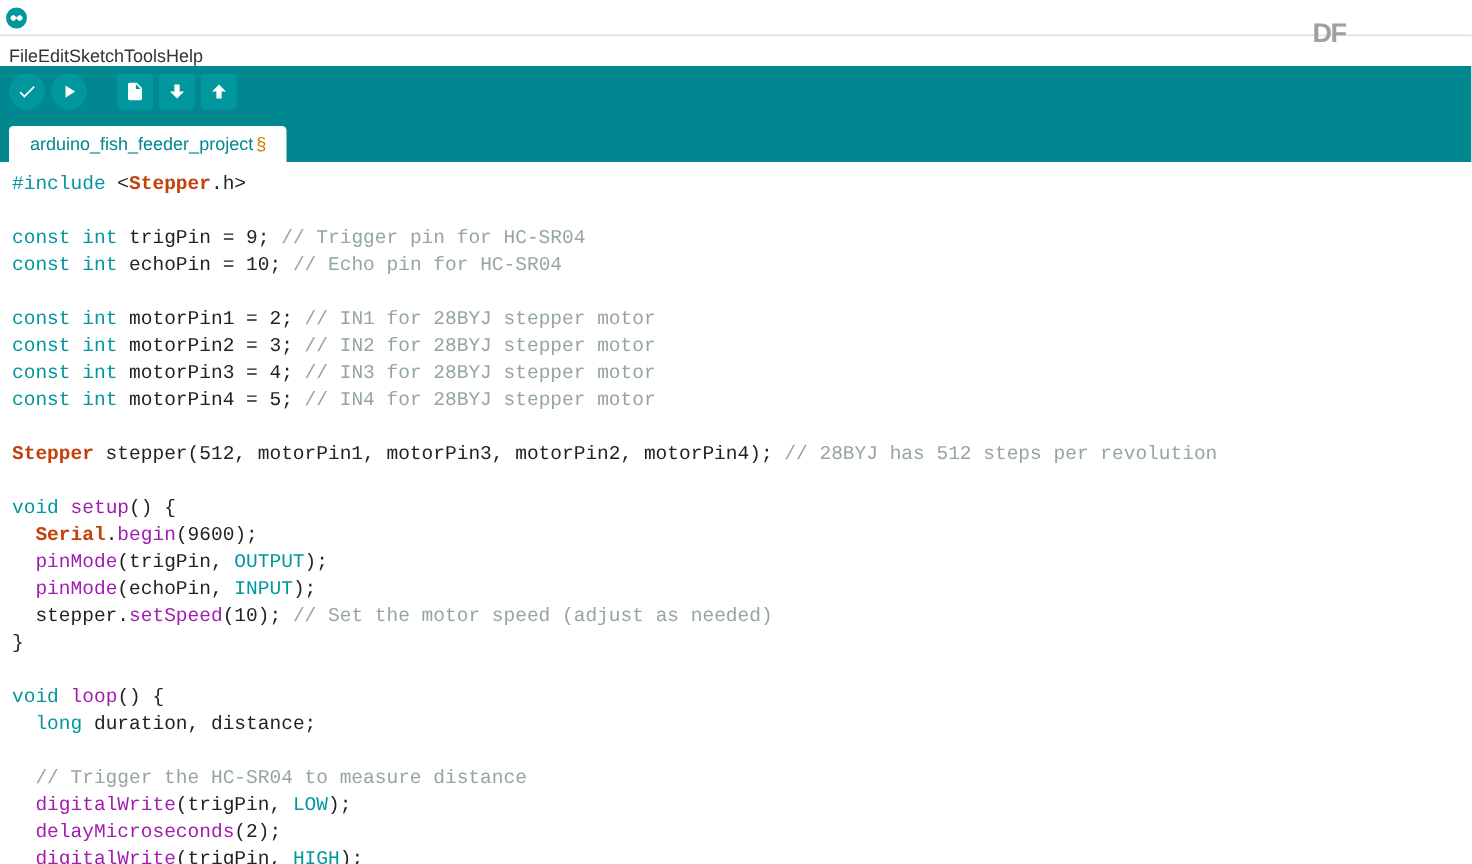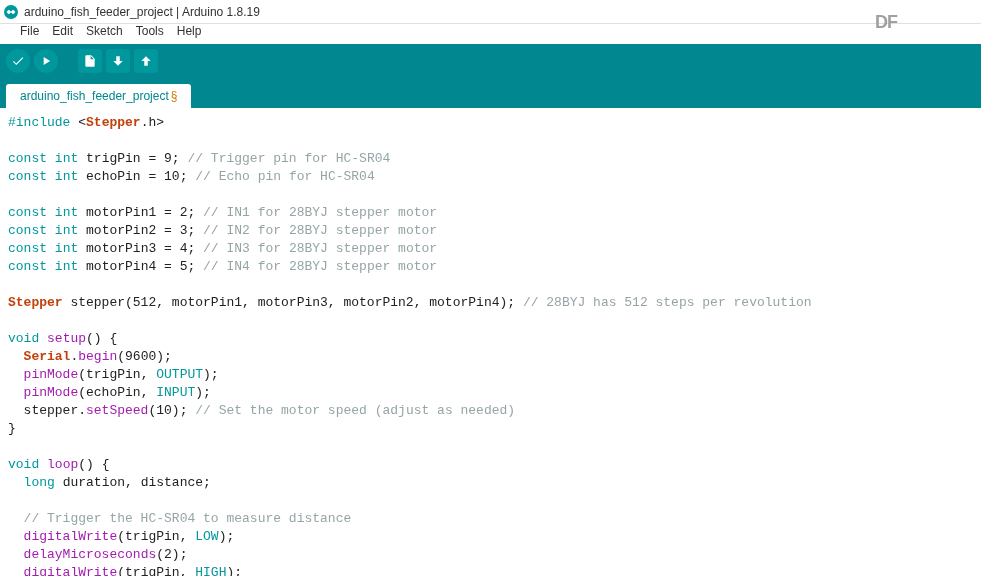--- a/index.html
+++ b/index.html
@@ -4,21 +4,21 @@
   <style>
     * { margin: 0; padding: 0; box-sizing: border-box; }
     body { font-family: Arial, sans-serif; background: #fff; width: 981px; height: 576px; overflow: hidden; }
     
     .title-bar { background: #fff; height: 24px; display: flex; align-items: center; padding: 0 4px; border-bottom: 1px solid #e0e0e0; }
     .title-bar .app-icon { width: 14px; height: 14px; background: #00979d; border-radius: 50%; display: flex; align-items: center; justify-content: center; margin-right: 6px; }
     .title-bar .app-icon svg { width: 10px; height: 10px; }
     .title-bar .title-text { font-size: 12px; color: #333; }
     .df-logo { position: absolute; right: 84px; top: 12px; font-weight: bold; font-size: 18px; color: #a0a0a0; letter-spacing: -1px; }
     
-    .menu-bar { background: #fff; height: 20px; display: flex; align-items: flex-start; padding: 0 20px; gap: 13px; }
+    .menu-bar { background: #fff; height: 20px; display: flex; align-items: flex-end; padding: 0 6px; gap: 0; }
     .menu-bar span { font-size: 12px; color: #333; cursor: pointer; }
     
     .toolbar { background: #00878f; height: 34px; display: flex; align-items: center; padding: 0 6px; gap: 4px; }
     .toolbar .btn { width: 24px; height: 24px; background: #00979d; border-radius: 3px; display: flex; align-items: center; justify-content: center; cursor: pointer; }
     .toolbar .btn.circle { border-radius: 50%; }
     .toolbar .btn svg { width: 14px; height: 14px; fill: #fff; }
     .toolbar .spacer { width: 12px; }
     
     .tab-bar { background: #00878f; height: 30px; display: flex; align-items: flex-end; padding: 0 6px; }
     .tab { background: #ffffff; padding: 5px 14px 5px 14px; font-size: 12px; color: #00878f; cursor: pointer; border-top-left-radius: 3px; border-top-right-radius: 3px; display: flex; align-items: center; }
@@ -33,21 +33,20 @@
   </style>
 </head>
 <body>
 
 <div class="title-bar">
   <span class="app-icon">
     <svg viewBox="0 0 24 24">
         <path fill="#fff" d="M7 8c-2 0-4 1.8-4 4s2 4 4 4 3-2 5-4c2 2 3 4 5 4s4-1.8 4-4-2-4-4-4-3 2-5 4c-2-2-3-4-5-4z" stroke="#fff" stroke-width="1.5"></path>
       </svg>
   </span>
-  <span class="title-text">arduino_fish_feeder_project | Arduino 1.8.19</span>
 </div>
 <span class="df-logo">DF</span>
 
 <div class="menu-bar">
   <span>File</span>
   <span>Edit</span>
   <span>Sketch</span>
   <span>Tools</span>
   <span>Help</span>
 </div>

